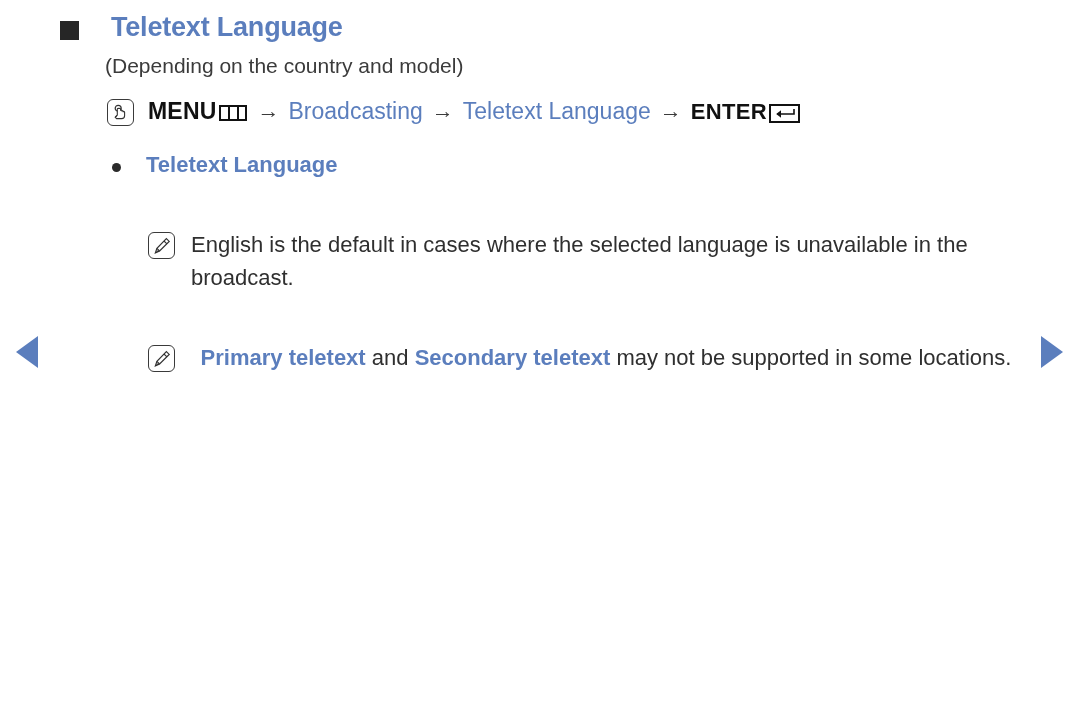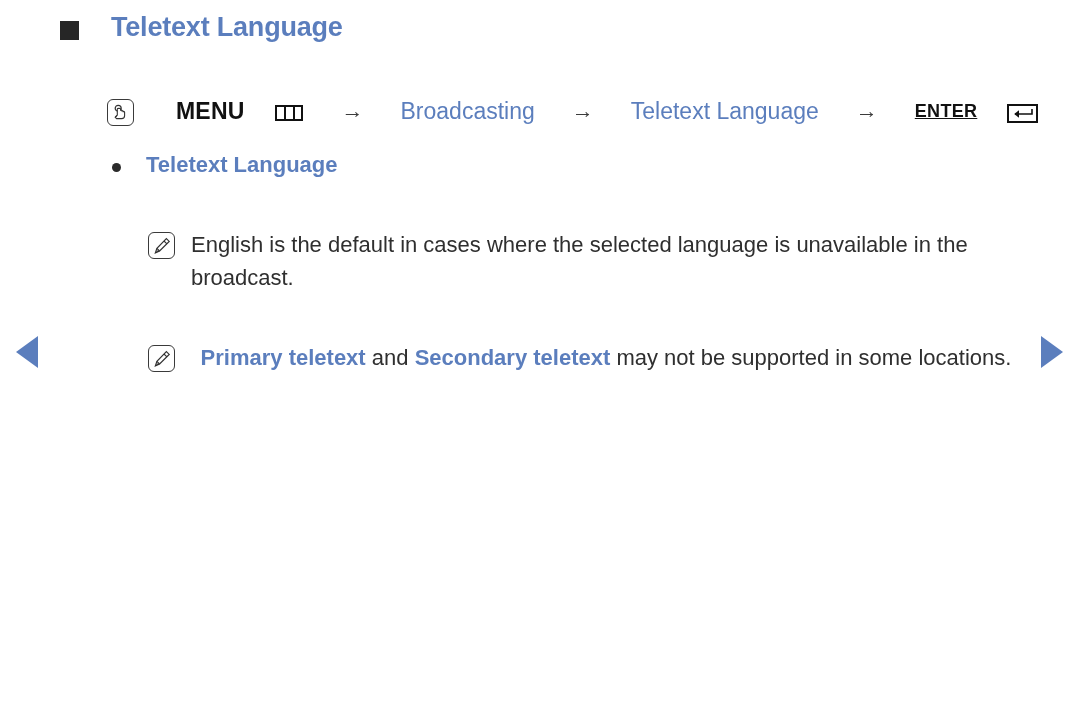--- a/index.html
+++ b/index.html
@@ -60,21 +60,20 @@
 
   
   .menu-path {
     position: absolute;
     left: 107px;
     top: 98px;
     display: flex;
     align-items: center;
     white-space: nowrap;
     font-size: 22px;
-    gap: 28px;
   }
   .oo-icon {
     width: 25px;
     height: 25px;
     border: 1.6px solid #3a3a3a;
     border-radius: 6px;
     display: inline-flex;
     align-items: center;
     justify-content: center;
     flex: 0 0 auto;
@@ -120,25 +119,24 @@
     position: relative;
     top: -1px;
   }
   .path-link {
     color: #5b7ebd;
     font-size: 23px;
     font-weight: normal;
     text-align: right;
   }
   .enter-word {
-    font-size: 18px;
+    font-size: 22px;
     font-weight: bold;
     color: #111111;
     letter-spacing: 0.3px;
-    text-decoration: underline;
   }
   .enter-glyph {
     display: inline-block;
     width: 31px;
     height: 19px;
     border: 2px solid #111111;
     box-sizing: border-box;
     margin-left: 2px;
     position: relative;
     top: 2px;
@@ -230,20 +228,21 @@
 </head>
 <body>
 
 <div class="page">
 
   <div class="heading-row">
     <span class="heading-square"></span>
     <span class="heading-text">Teletext Language</span>
   </div>
 
+  <div class="subtitle">(Depending on the country and model)</div>
 
   <div class="menu-path">
 
     <span class="oo-icon">
       <svg width="17" height="17" viewBox="0 0 17 17">
         <circle cx="6.2" cy="4.3" r="3.0" fill="none" stroke="#333" stroke-width="1.2"></circle>
         <path d="M5.3 5.0 L5.3 11.0 L3.2 13.3 L4.6 14.6 L9.6 14.6 C11.4 14.6 12.6 13.4 12.6 11.7 L12.6 8.3 C12.6 7.4 11.2 7.4 11.2 8.3 L11.2 7.4 C11.2 6.5 9.9 6.5 9.9 7.4 L9.9 6.8 C9.9 5.9 8.6 5.9 8.6 6.8 L8.6 5.0 C8.6 4.1 5.3 4.1 5.3 5.0 Z" fill="#fff" stroke="#333" stroke-width="1.1"></path>
         <path d="M3.3 13.2 L5.0 11.3" stroke="#333" stroke-width="1.1" fill="none"></path>
       </svg>
     </span>

